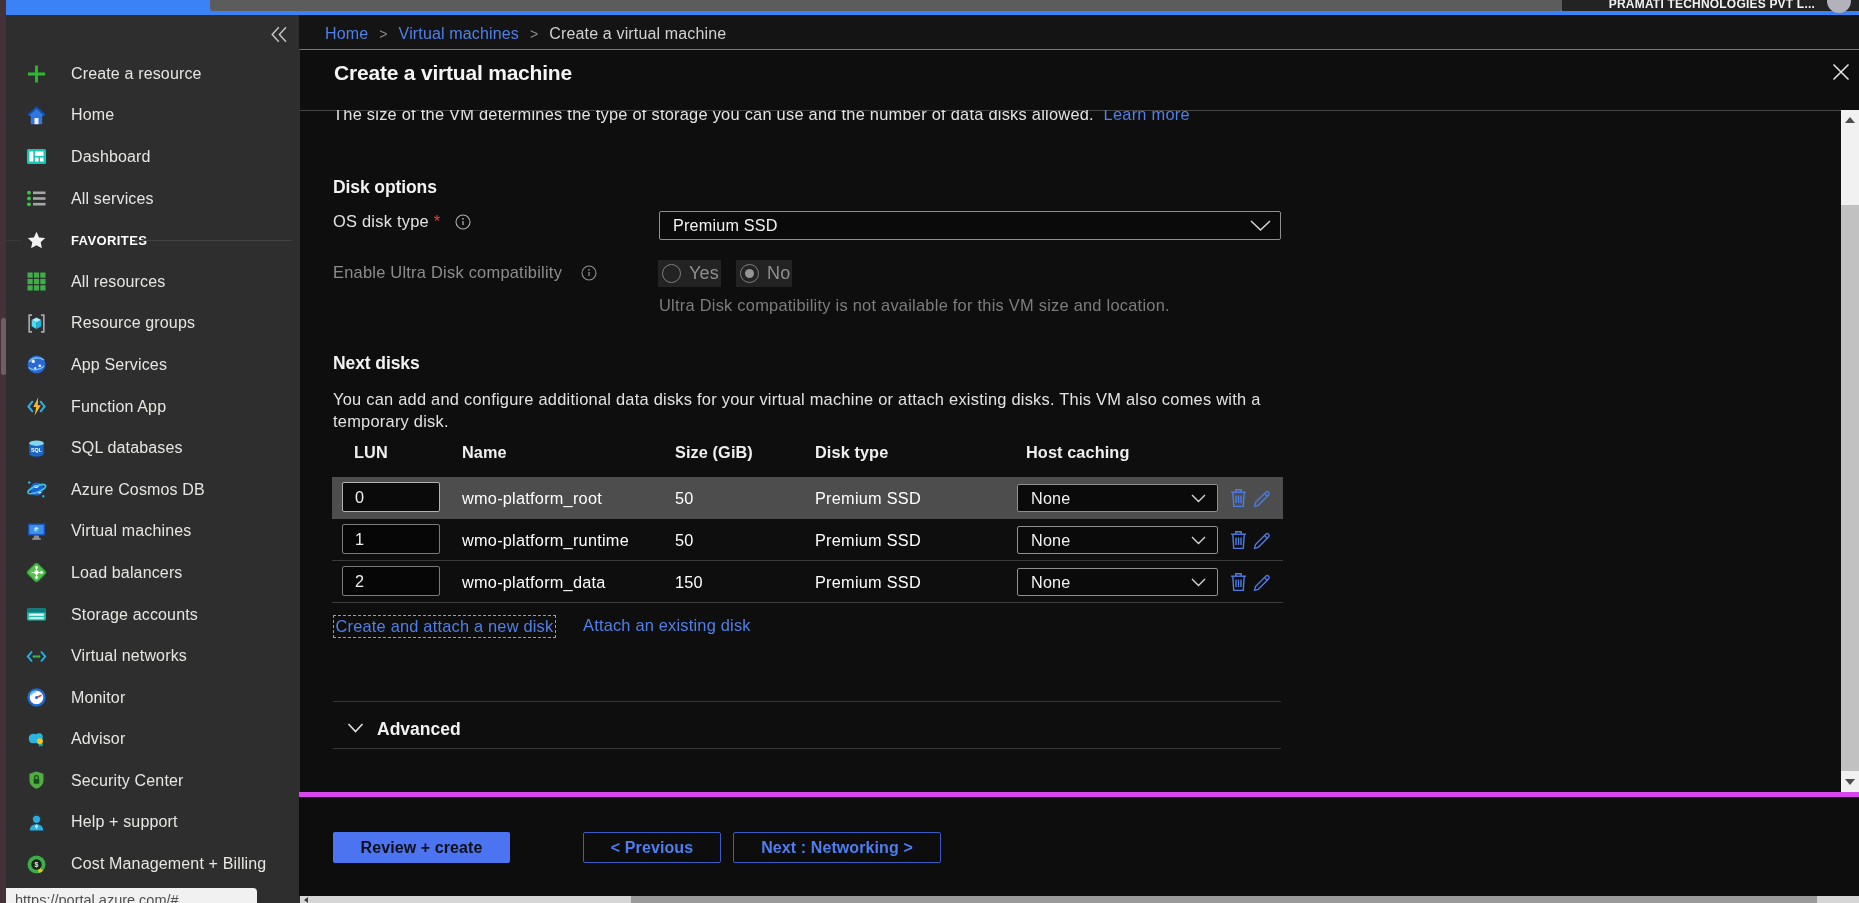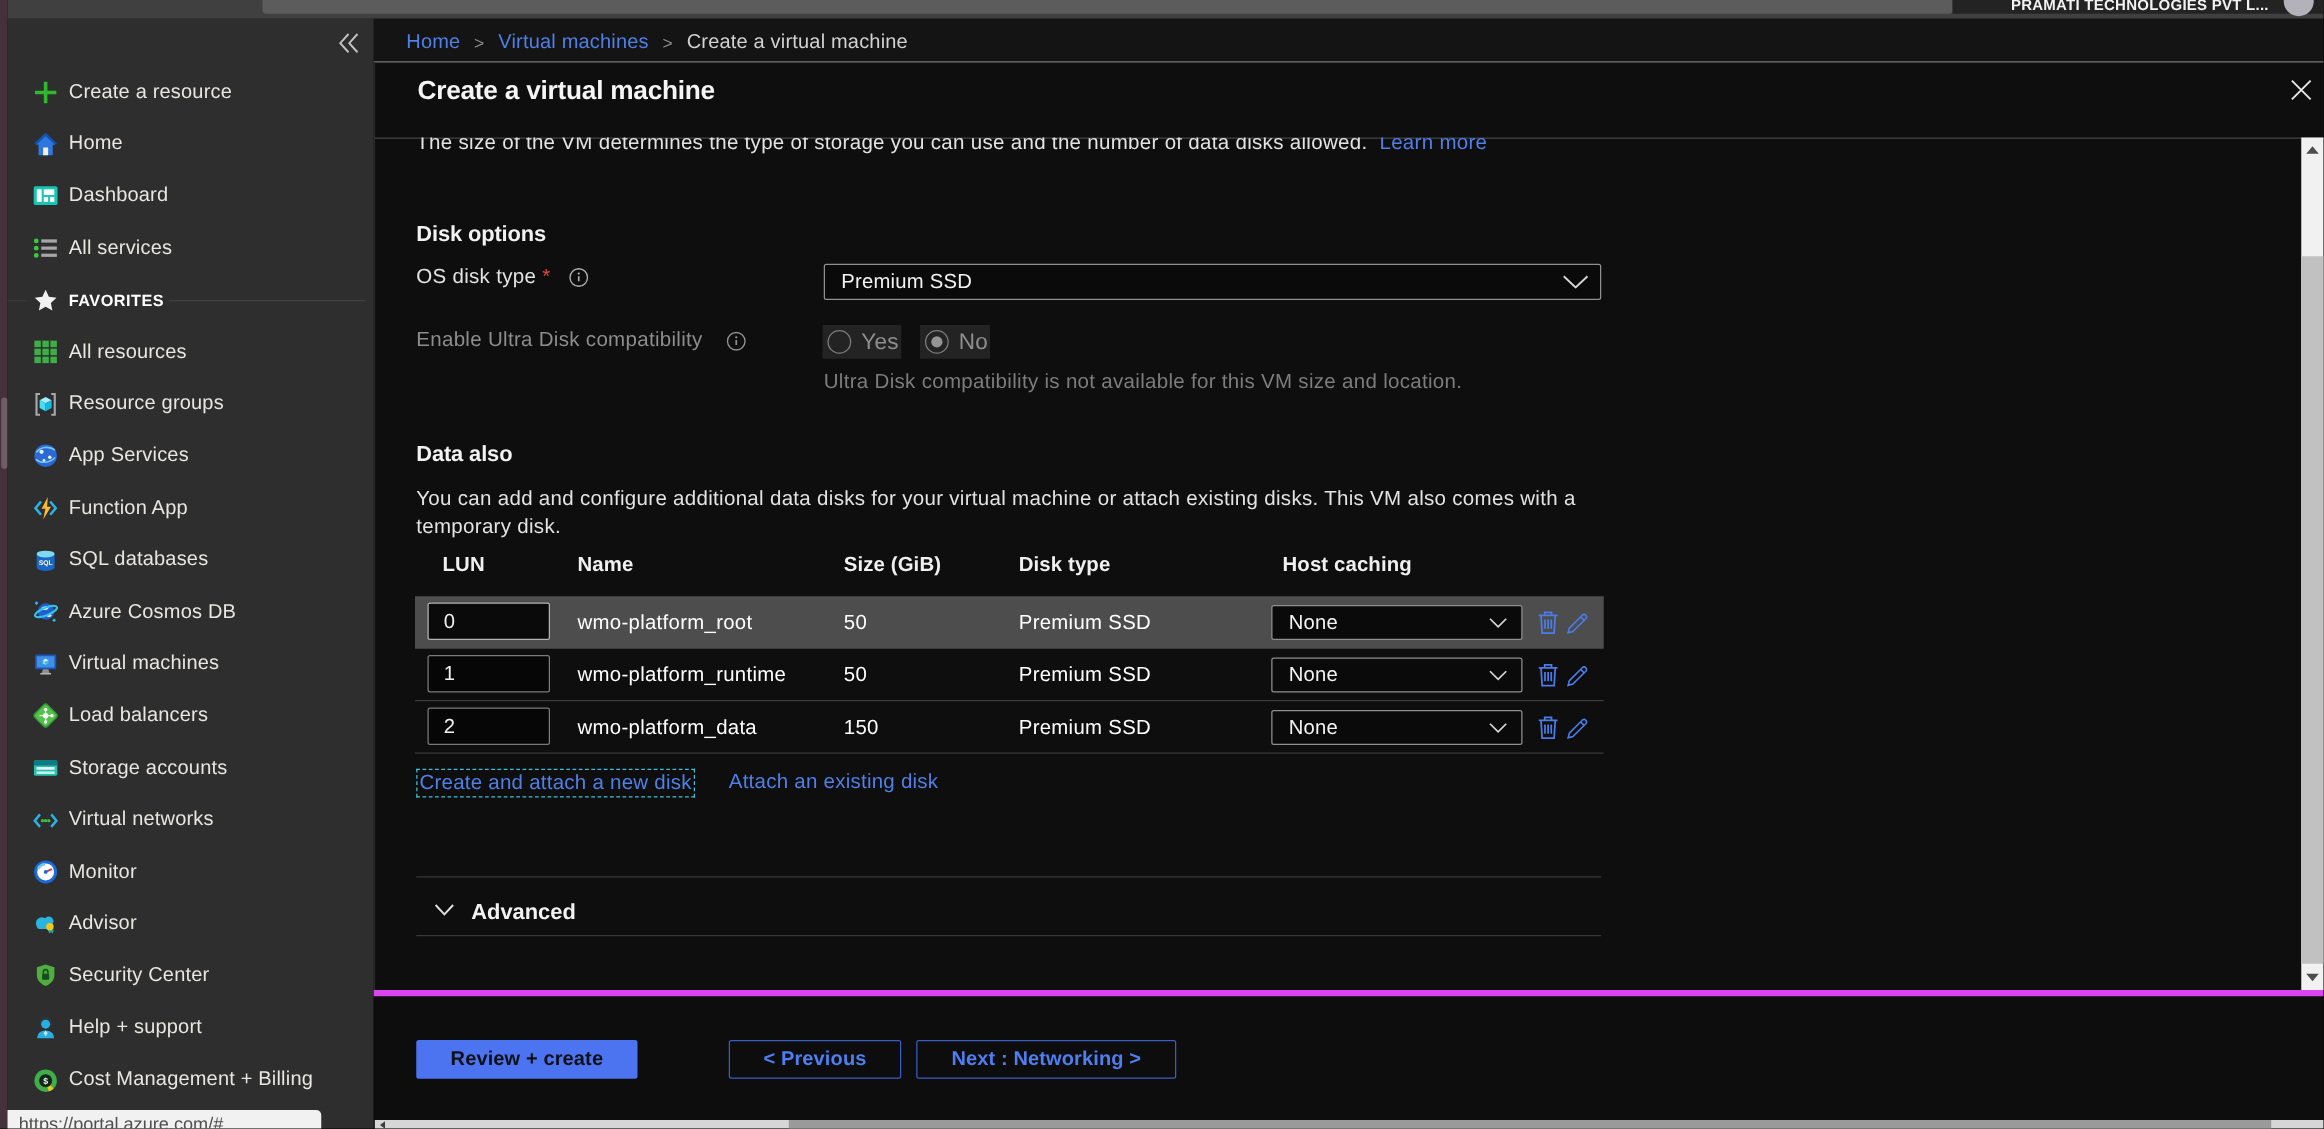--- a/index.html
+++ b/index.html
@@ -6,33 +6,33 @@
   html,body { background:#000; }
   body { font-family:"Liberation Sans", sans-serif; }
   .screen { position:relative; width:1859px; height:903px; overflow:hidden; background:#0e0e0e; }
   .abs { position:absolute; }
 
   
   .side-strip { left:0; top:0; width:6px; height:903px; background:#453139; }
   .side-strip-thumb { left:1px; top:318px; width:5px; height:57px; background:#6e5f66; border-radius:3px; }
 
   
-  .topbar { left:6px; top:0; width:1853px; height:15px; background:#404040; }
+  .topbar { left:6px; top:0; width:1853px; height:15px; background:#3b82f6; }
   .searchbar { left:204px; top:0; width:1352px; height:11px; background:#5c5c5c; border-radius:0 0 3px 3px; }
   .tenant-zone { left:1556px; top:0; width:297px; height:11px; background:#232323; }
   .tenant-name { right:44px; top:-3px; font-size:12px; font-weight:bold; color:#f2f2f2; letter-spacing:.2px; white-space:nowrap; }
   .avatar { left:1821px; top:-11px; width:24px; height:24px; border-radius:50%; background:#b3b1b9; }
 
   
   .sidebar { left:6px; top:15px; width:293px; height:888px; background:#2e2e2e; }
   .collapse-btn { left:265px; top:11px; width:16px; height:17px; }
   .nav { position:absolute; left:0; top:38px; width:100%; }
   .nav-item { height:41.6px; display:flex; align-items:center; padding-left:20px; }
   .nav-item .ic { width:21px; height:21px; flex:0 0 21px; display:flex; align-items:center; justify-content:center; }
-  .nav-item .lbl { margin-left:8px; font-size:16px; color:#e8e6e2; letter-spacing:.15px; }
+  .nav-item .lbl { margin-left:24px; font-size:16px; color:#e8e6e2; letter-spacing:.15px; }
   .fav-row { position:relative; }
   .fav-row .lbl { font-size:13px; font-weight:bold; color:#fff; letter-spacing:.4px; }
   .fav-line-r { position:absolute; left:129px; right:7px; top:50%; height:1px; background:#424242; }
   .fav-line-l { position:absolute; left:0; width:15px; top:50%; height:1px; background:#3a3a3a; }
 
   
   .crumb-row { left:299px; top:15px; width:1560px; height:34px; background:#141414; }
   .crumbs { position:absolute; left:26px; top:2px; height:34px; display:flex; align-items:center; font-size:16px; letter-spacing:.15px; }
   .crumbs .sep { color:#8b8b8b; margin:0 11px; font-size:14px; }
   .crumb-link { color:#4f80e8; text-decoration:none; }
@@ -440,21 +440,21 @@
       <span class="radio-circ"></span>
       <span class="radio-lbl">Yes</span>
     </div>
     <div class="radio-box" style="left:437px; top:150px;">
       <span class="radio-circ on"></span>
       <span class="radio-lbl">No</span>
     </div>
 
     <div class="abs txt" style="left:360px; top:186px; color:#7d7d7d;">Ultra Disk compatibility is not available for this VM size and location.</div>
 
-    <div class="abs sec-h" style="left:34px; top:243px;">Data also</div>
+    <div class="abs sec-h" style="left:34px; top:243px;">Next disks</div>
     <div class="abs txt" style="left:34px; top:279px; line-height:21.5px;">
       <div>You can add and configure additional data disks for your virtual machine or attach existing disks. This VM also comes with a</div>
       <div>temporary disk.</div>
     </div>
 
     <div class="abs th" style="left:55px; top:333px;">LUN</div>
     <div class="abs th" style="left:163px; top:333px;">Name</div>
     <div class="abs th" style="left:376px; top:333px;">Size (GiB)</div>
     <div class="abs th" style="left:516px; top:333px;">Disk type</div>
     <div class="abs th" style="left:727px; top:333px;">Host caching</div>

